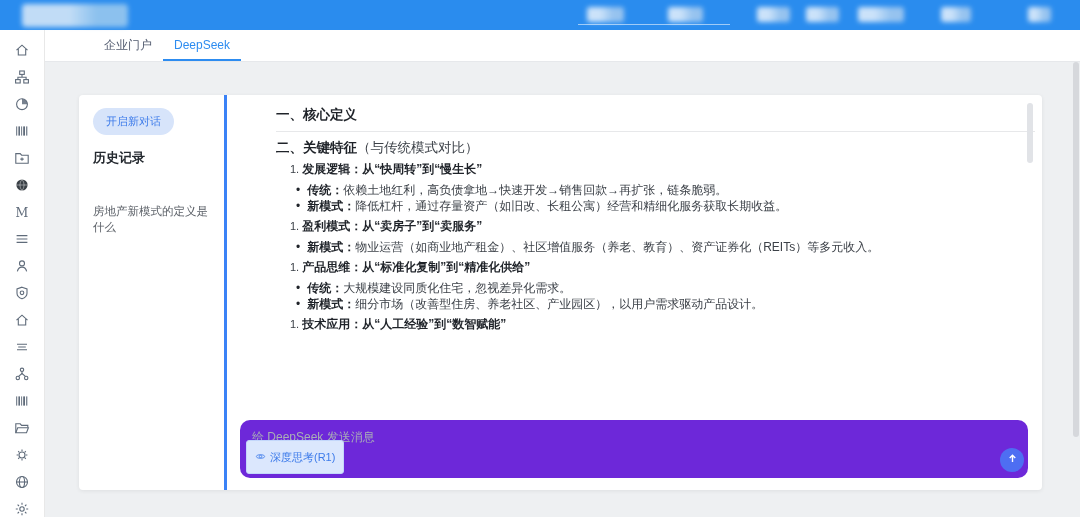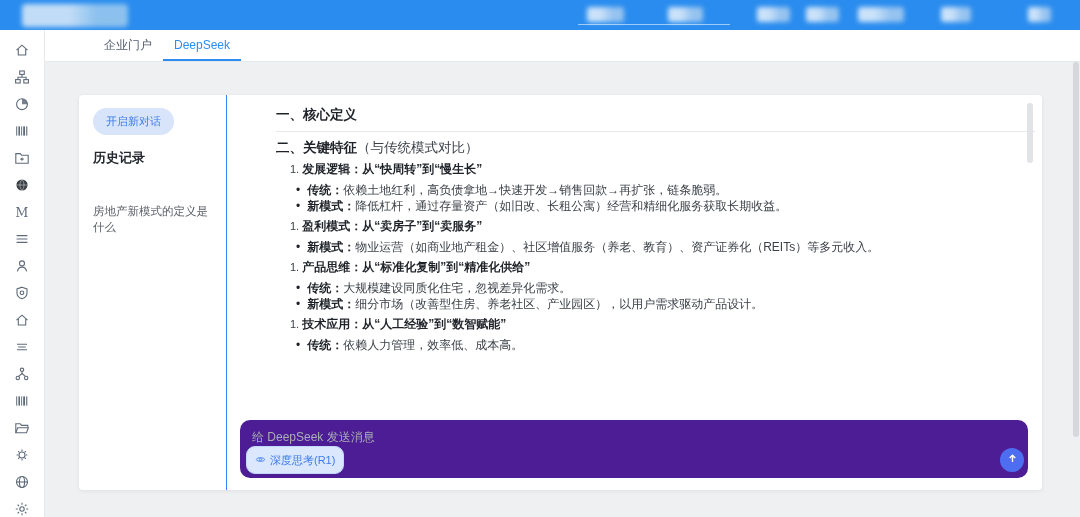--- a/index.html
+++ b/index.html
@@ -26,21 +26,21 @@
     border-right:1px solid #e8e8e8; display:flex; flex-direction:column; align-items:center;
     padding-top:12px; gap:11px; z-index:4; }
   .rail-icon { width:16px; height:16px; color:#5f6b7a; cursor:pointer; }
   .rail-icon svg { width:16px; height:16px; display:block; }
   .rail-icon.dark { color:#3a4046; }
   
   .card { position:absolute; left:79px; top:95px; width:963px; height:395px; background:#fff;
     border-radius:4px; box-shadow:0 1px 4px rgba(0,0,0,.07); }
   
   .subsidebar { position:absolute; left:0; top:0; width:148px; height:395px;
-    border-right:1px solid #3b82f6; padding:13px 14px; }
+    border-right:3px solid #3b82f6; padding:13px 14px; }
   .new-chat { display:inline-block; background:#d7e4fa; color:#3d7bea; border:none;
     border-radius:14px; padding:6px 13px; font-size:11px; cursor:pointer;
     font-family:inherit; }
   .hist-title { margin-top:14px; font-size:13px; color:#24292f; font-weight:700; }
   .hist-item { margin-top:36px; font-size:11.5px; color:#5c6168; cursor:pointer; line-height:1.4; }
   
   .chat { position:absolute; left:148px; top:0; width:815px; height:395px; }
   .chat-content { position:absolute; left:15px; top:0; width:100%; height:325px; overflow:hidden;
     padding:12px 22px 0 34px; }
   .sec-h3 { font-size:13.5px; line-height:16px; color:#1f2329; font-weight:700; margin:0 0 6px; }
@@ -50,24 +50,24 @@
   .sec-num { font-size:12px; line-height:15px; margin:5px 0 6px; padding-left:14px; font-weight:700; color:#1f2329; }
   .sec-num .no { font-weight:400; font-size:11px; color:#3c4148; margin-right:3px; }
   .sec-bullet { font-size:12px; line-height:15px; margin:1px 0 1px 20px; color:#3c4148; }
   .sec-bullet .dot { margin-right:7px; color:#1f2329; }
   .sec-bullet b { color:#1f2329; }
   .sec-p b { color:#1f2329; }
   .chat-thumb { position:absolute; right:9px; top:8px; width:6px; height:60px;
     border-radius:3px; background:#e1e3e7; cursor:pointer; }
   
   .composer { position:absolute; left:13px; bottom:12px; width:788px; height:58px;
-    background:#4c1d95; border-radius:10px; }
+    background:#6d28d9; border-radius:10px; }
   .composer-ph { position:absolute; left:12px; top:9px; font-size:12px; color:#a9aeb6; cursor:text; }
-  .deepthink { position:absolute; left:6px; bottom:4px; height:28px; display:flex; align-items:center;
-    gap:4px; background:#dbe7fd; border:1px solid #c3d7fb; border-radius:9px; color:#3d7bea;
+  .deepthink { position:absolute; left:6px; bottom:4px; height:34px; display:flex; align-items:center;
+    gap:4px; background:#dbe7fd; border:1px solid #c3d7fb; border-radius:3px; color:#3d7bea;
     font-size:11px; padding:0 8px; cursor:pointer; font-family:inherit; }
   .deepthink svg { width:11px; height:11px; }
   .send-fab { position:absolute; right:4px; bottom:6px; width:24px; height:24px; border-radius:50%;
     background:#4e6ef2; border:none; display:flex; align-items:center; justify-content:center; cursor:pointer; }
   .send-fab svg { width:13px; height:13px; }
   
   .page-scroll { position:absolute; right:0; top:30px; width:8px; height:487px; background:#eef0f2; }
   .page-thumb { position:absolute; right:1px; top:32px; width:6px; height:375px;
     border-radius:3px; background:#d6d8dc; cursor:pointer; }
 </style>
@@ -222,21 +222,20 @@
         <div class="sec-h3"><b>二、关键特征</b><span class="light">（与传统模式对比）</span></div>
         <div class="sec-num"><span class="no">1.</span>发展逻辑：从“快周转”到“慢生长”</div>
         <div class="sec-bullet"><span class="dot">•</span><b>传统：</b>依赖土地红利，高负债拿地→快速开发→销售回款→再扩张，链条脆弱。</div>
         <div class="sec-bullet"><span class="dot">•</span><b>新模式：</b>降低杠杆，通过存量资产（如旧改、长租公寓）经营和精细化服务获取长期收益。</div>
         <div class="sec-num"><span class="no">1.</span>盈利模式：从“卖房子”到“卖服务”</div>
         <div class="sec-bullet"><span class="dot">•</span><b>新模式：</b>物业运营（如商业地产租金）、社区增值服务（养老、教育）、资产证券化（REITs）等多元收入。</div>
         <div class="sec-num"><span class="no">1.</span>产品思维：从“标准化复制”到“精准化供给”</div>
         <div class="sec-bullet"><span class="dot">•</span><b>传统：</b>大规模建设同质化住宅，忽视差异化需求。</div>
         <div class="sec-bullet"><span class="dot">•</span><b>新模式：</b>细分市场（改善型住房、养老社区、产业园区），以用户需求驱动产品设计。</div>
         <div class="sec-num"><span class="no">1.</span>技术应用：从“人工经验”到“数智赋能”</div>
-        <div class="sec-bullet"><span class="dot">•</span><b>传统：</b>依赖人力管理，效率低、成本高。</div>
       </div>
     <div class="chat-thumb"></div>
 
     <div class="composer">
       <div class="composer-ph">给 DeepSeek 发送消息</div>
       <button class="deepthink">
         <span>
           <svg viewBox="0 0 16 16" fill="none" stroke="currentColor" stroke-width="1.2">
             <circle cx="8" cy="8" r="1.8"></circle>
               <ellipse cx="8" cy="8" rx="6" ry="2.7"></ellipse>

